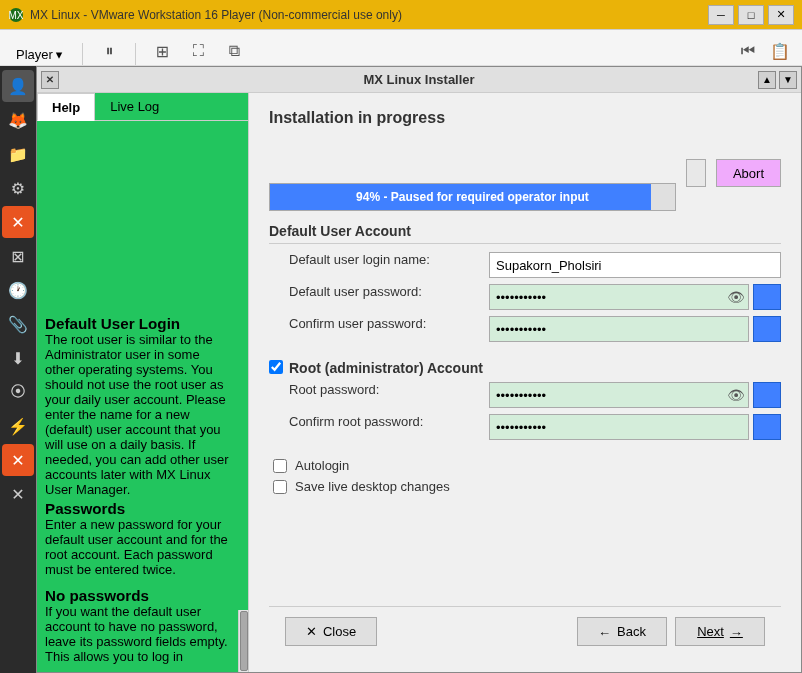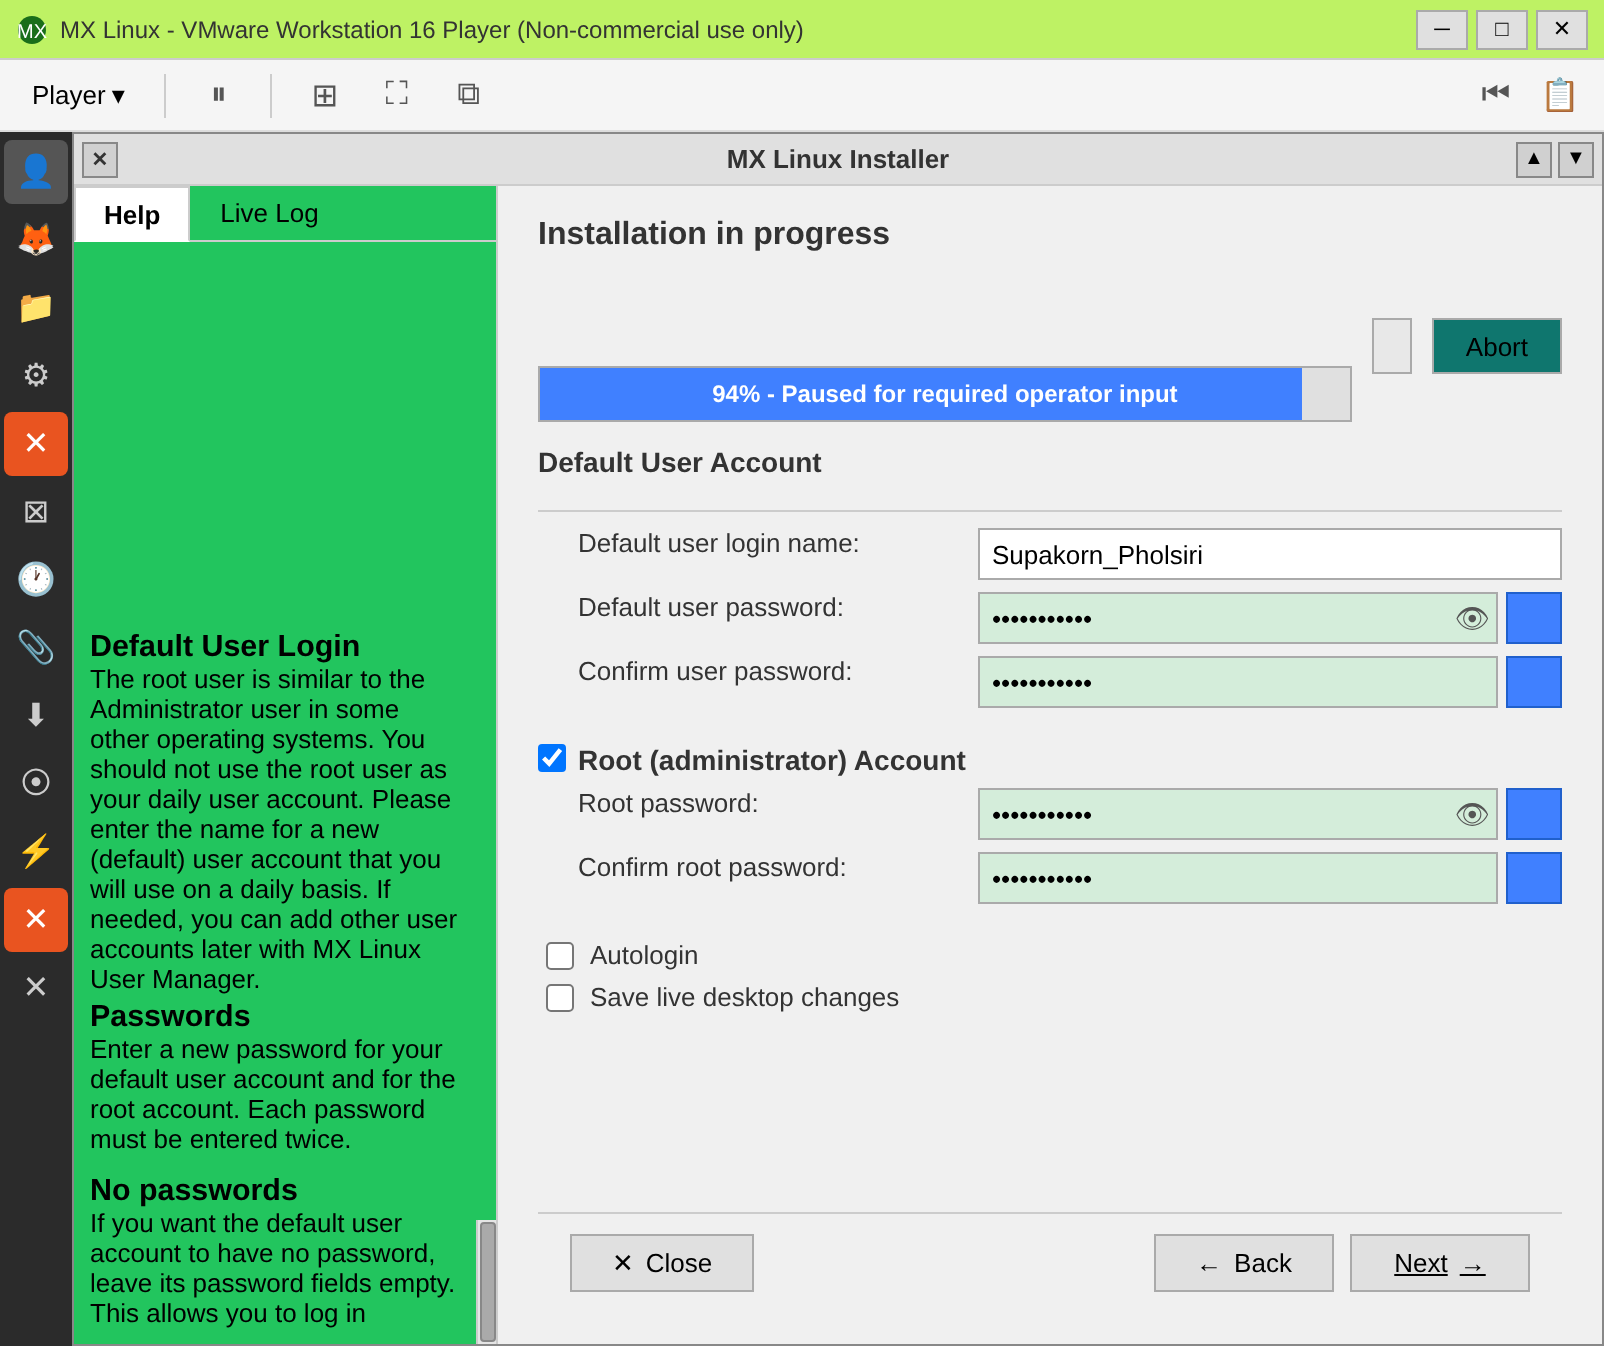--- a/index.html
+++ b/index.html
@@ -1,41 +1,41 @@
 <!DOCTYPE html>
 <html><head>
   <meta charset="utf-8">
   <style>
     * { box-sizing: border-box; margin: 0; padding: 0; }
     body { font-family: 'Segoe UI', Arial, sans-serif; font-size: 13px; background: #3a3a3a; width: 802px; height: 673px; overflow: hidden; }
 
     
     .title-bar {
-      background: #bef264;
+      background: #eab308;
       display: flex;
       align-items: center;
       height: 30px;
       padding: 0 8px;
       border-bottom: 1px solid #ccc;
       user-select: none;
     }
     .title-bar-icon { width: 16px; height: 16px; margin-right: 6px; }
     .title-bar-text { font-size: 12px; color: #333; flex: 1; }
     .title-bar-controls { display: flex; gap: 4px; }
     .title-btn {
       width: 26px; height: 20px; border: 1px solid #aaa;
       background: #e0e0e0; cursor: pointer; font-size: 11px;
       display: flex; align-items: center; justify-content: center;
     }
 
     
     .player-toolbar {
       background: #f5f5f5;
       display: flex;
-      align-items: center;
+      align-items: flex-end;
       height: 36px;
       padding: 0 8px;
       border-bottom: 1px solid #ddd;
       gap: 8px;
     }
     .player-btn {
       display: flex; align-items: center; gap: 3px;
       padding: 3px 8px; cursor: pointer; font-size: 13px;
       border: none; background: transparent;
     }
@@ -192,33 +192,33 @@
       top: 50%;
       left: 50%;
       transform: translate(-50%, -50%);
       font-size: 12px;
       font-weight: bold;
       color: white;
       white-space: nowrap;
     }
     .abort-btn {
       padding: 4px 16px;
-      background: #0f766e;
+      background: #f0abfc;
       border: 1px solid #aaa;
       cursor: pointer;
       font-size: 13px;
       height: 28px;
     }
 
     
     .section-title {
       font-size: 14px;
       font-weight: bold;
       color: #333;
-      padding-bottom: 16px;
+      padding-bottom: 4px;
       border-bottom: 1px solid #ccc;
     }
 
     .form-row {
       display: flex;
       align-items: flex-start;
       margin-bottom: 6px;
     }
     .form-label {
       width: 220px;

